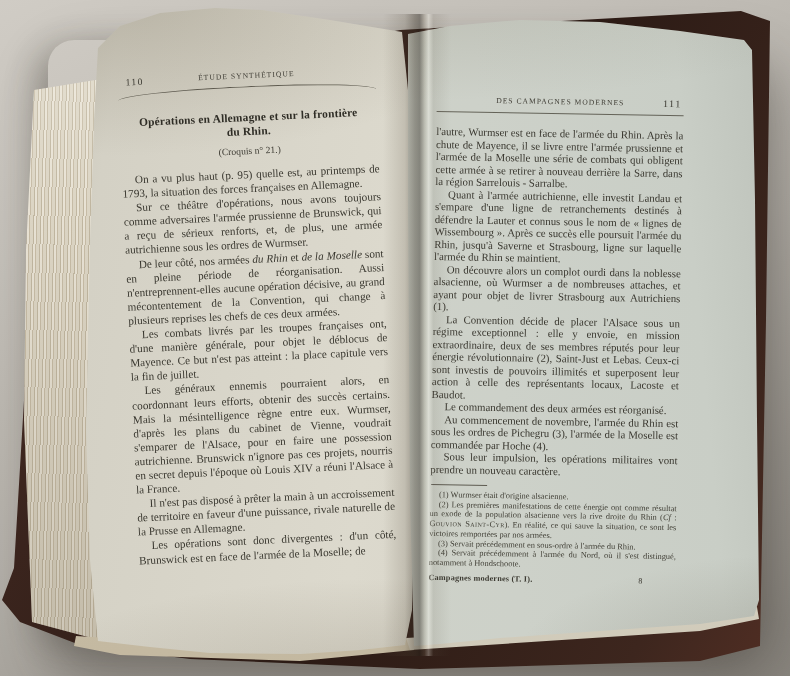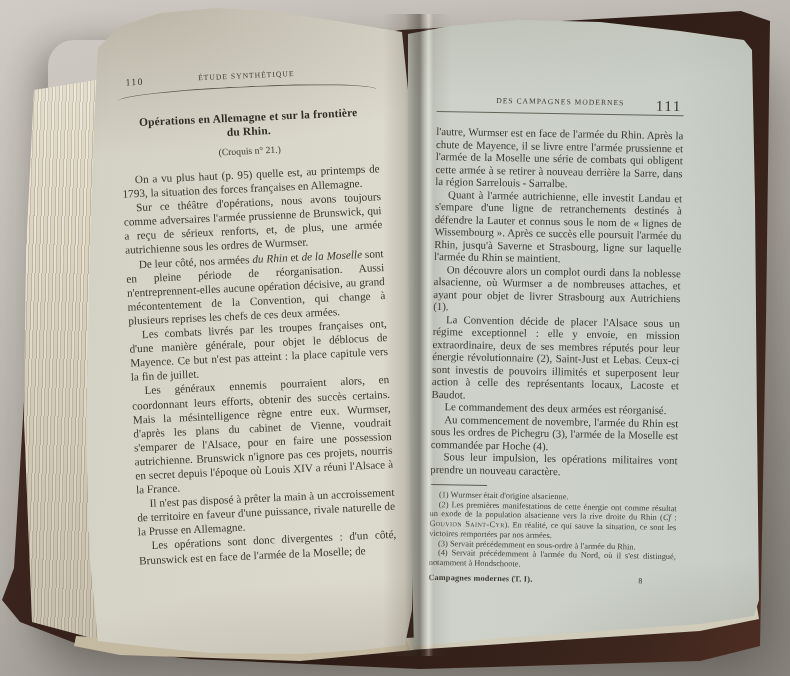--- a/index.html
+++ b/index.html
@@ -59,21 +59,21 @@
     position:absolute;left:117px;top:72px;width:258px;
     transform:rotate(-2.6deg);transform-origin:0 0;color:#39372f;
   }
   .content-right{
     position:absolute;left:437px;top:90px;width:247px;
     transform:rotate(1deg);transform-origin:0 0;color:#39372f;
   }
   .running-head{position:relative;height:18px;}
   .rh-title{text-align:center;font-size:7.6px;letter-spacing:1px;padding-top:5px;color:#403e36;white-space:nowrap;}
   .pn-left{position:absolute;left:8px;top:6px;font-size:9.5px;letter-spacing:1.5px;}
-  .pn-right{position:absolute;right:2px;top:4px;font-size:15px;letter-spacing:1.5px;}
+  .pn-right{position:absolute;right:2px;top:4px;font-size:10px;letter-spacing:1.5px;}
   .head-rule{height:9px;border-top:1.2px solid rgba(74,71,60,.85);border-radius:50%/9px 9px 0 0;margin-top:2px;}
   .head-rule-r{height:2px;border-top:1.1px solid rgba(74,71,60,.8);margin-top:3px;}
   .heading{margin:15px auto 0;text-align:center;font-weight:bold;font-size:11.4px;line-height:13.5px;letter-spacing:.2px;color:#2f2d26;}
   .croquis{margin-top:7px;text-align:center;font-size:9.6px;color:#3c3a32;}
   .body-copy{margin-top:11px;font-size:11.2px;line-height:14.1px;text-align:justify;hyphens:auto;}
   .body-copy-r{margin-top:11px;font-size:10.8px;line-height:12.5px;text-align:justify;hyphens:auto;}
   .body-copy p,.body-copy-r p{margin:0;text-indent:13px;}
   .body-copy-r p.noindent{text-indent:0;}
   .fn-rule{width:56px;border-top:1px solid rgba(74,71,60,.85);margin:9px 0 5px 1px;}
   .footnotes{font-size:8.4px;line-height:9.7px;text-align:justify;color:#424037;hyphens:auto;}

